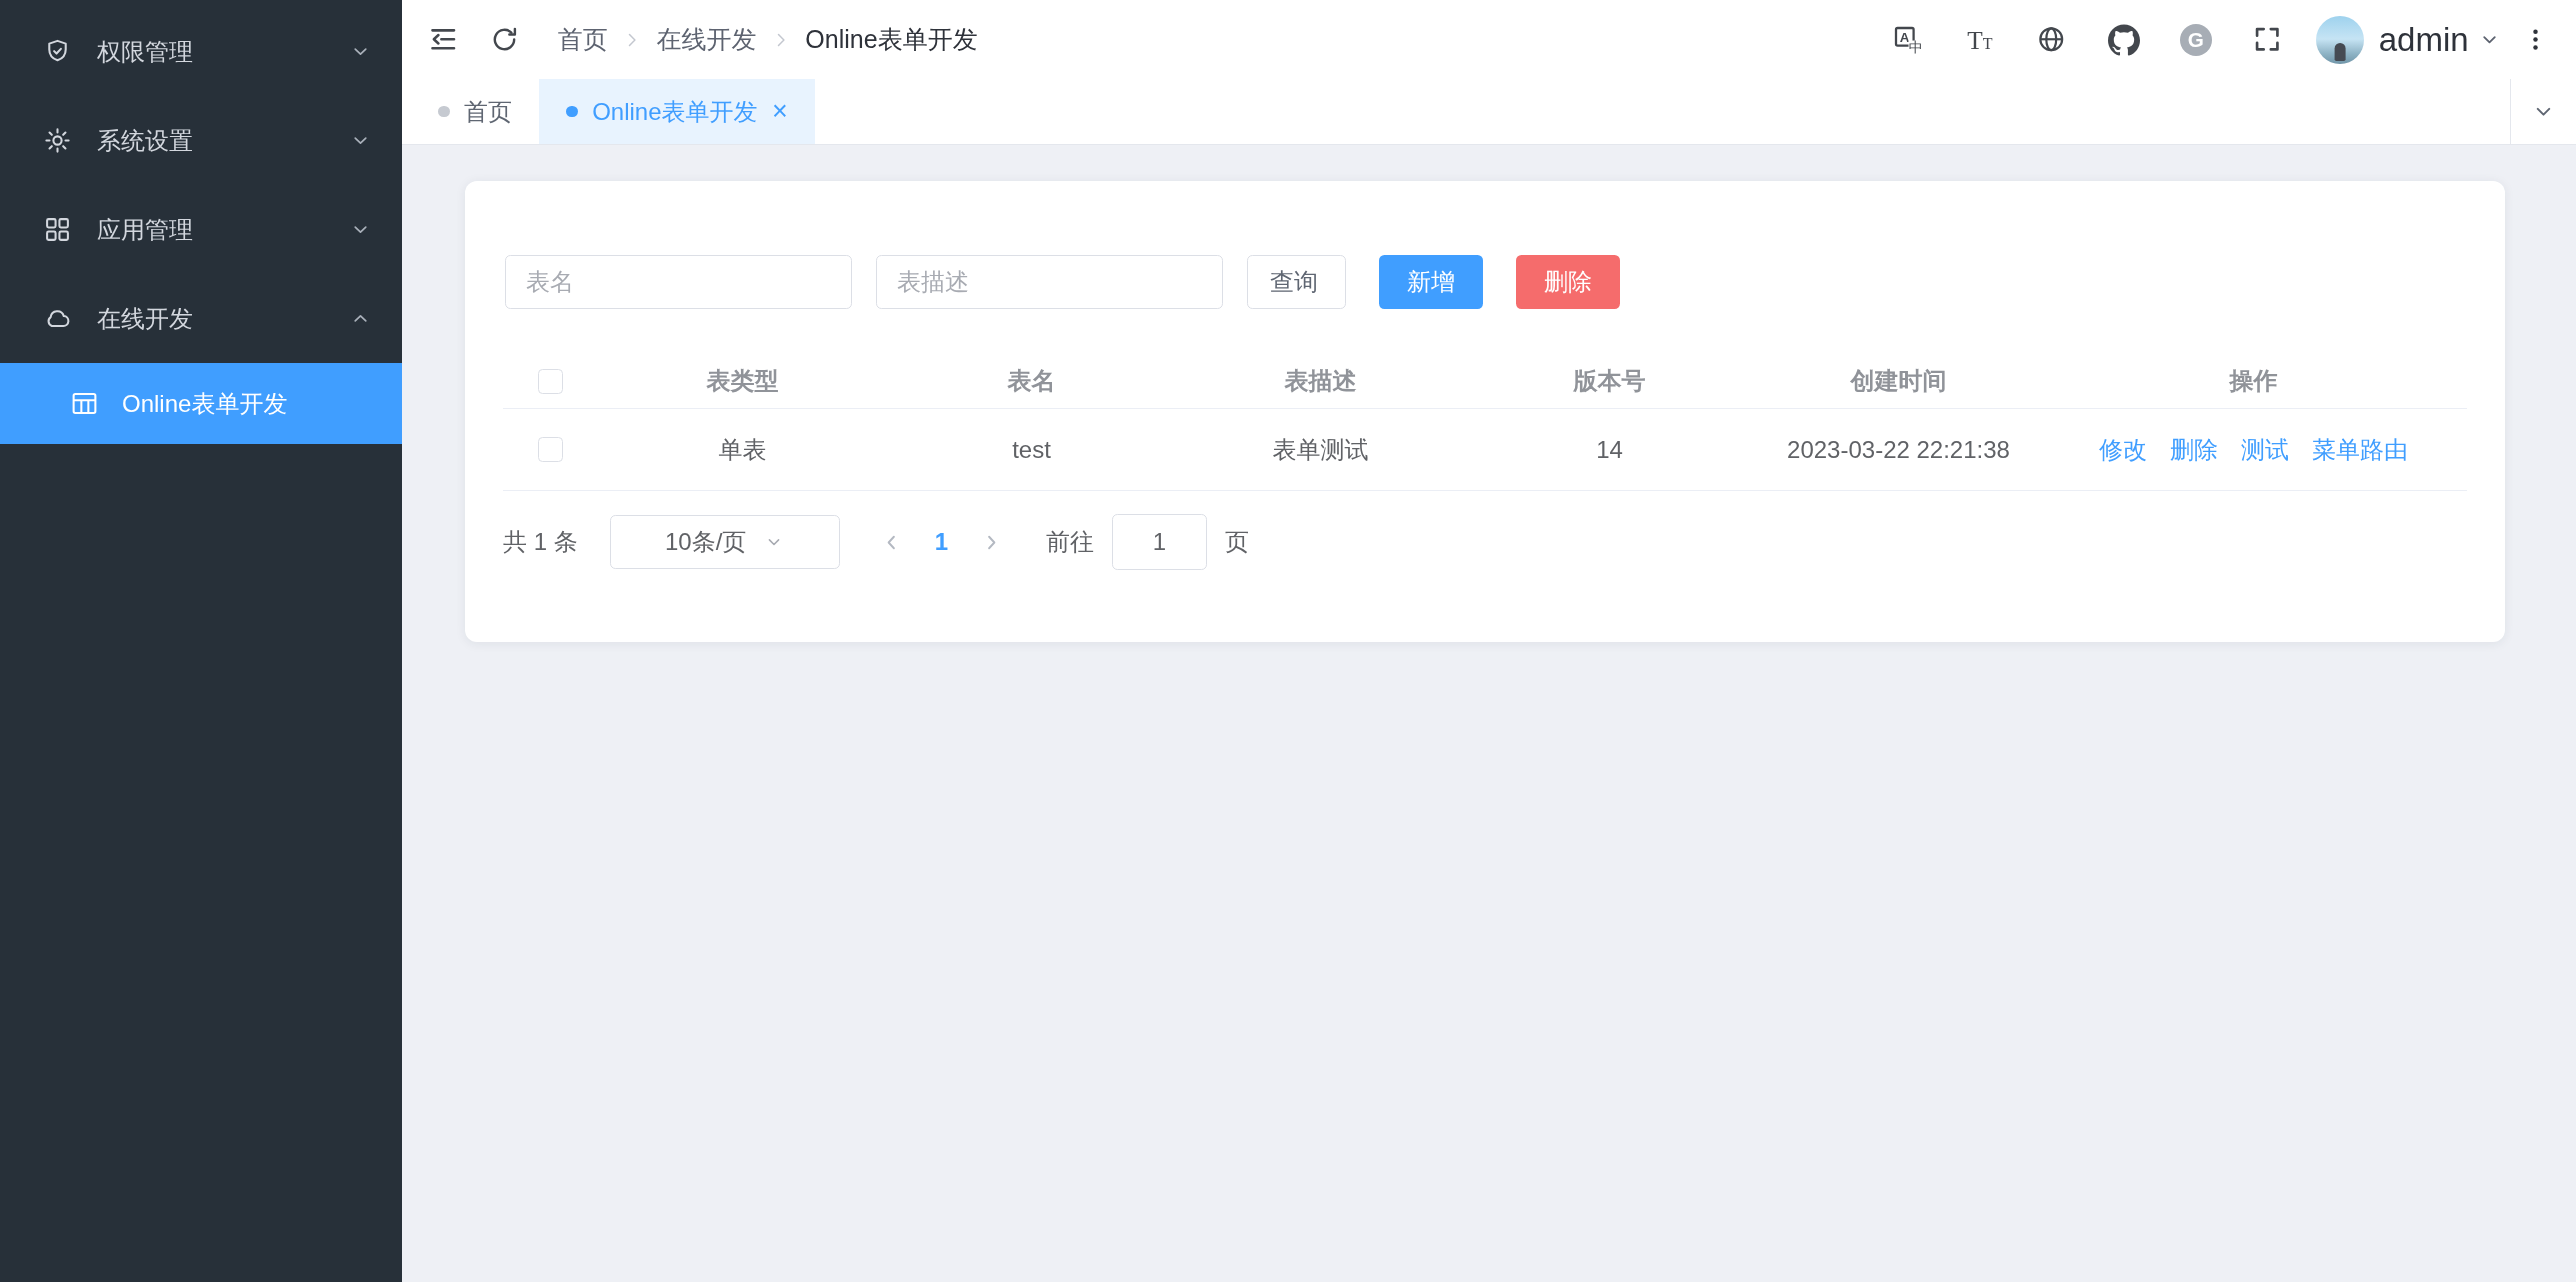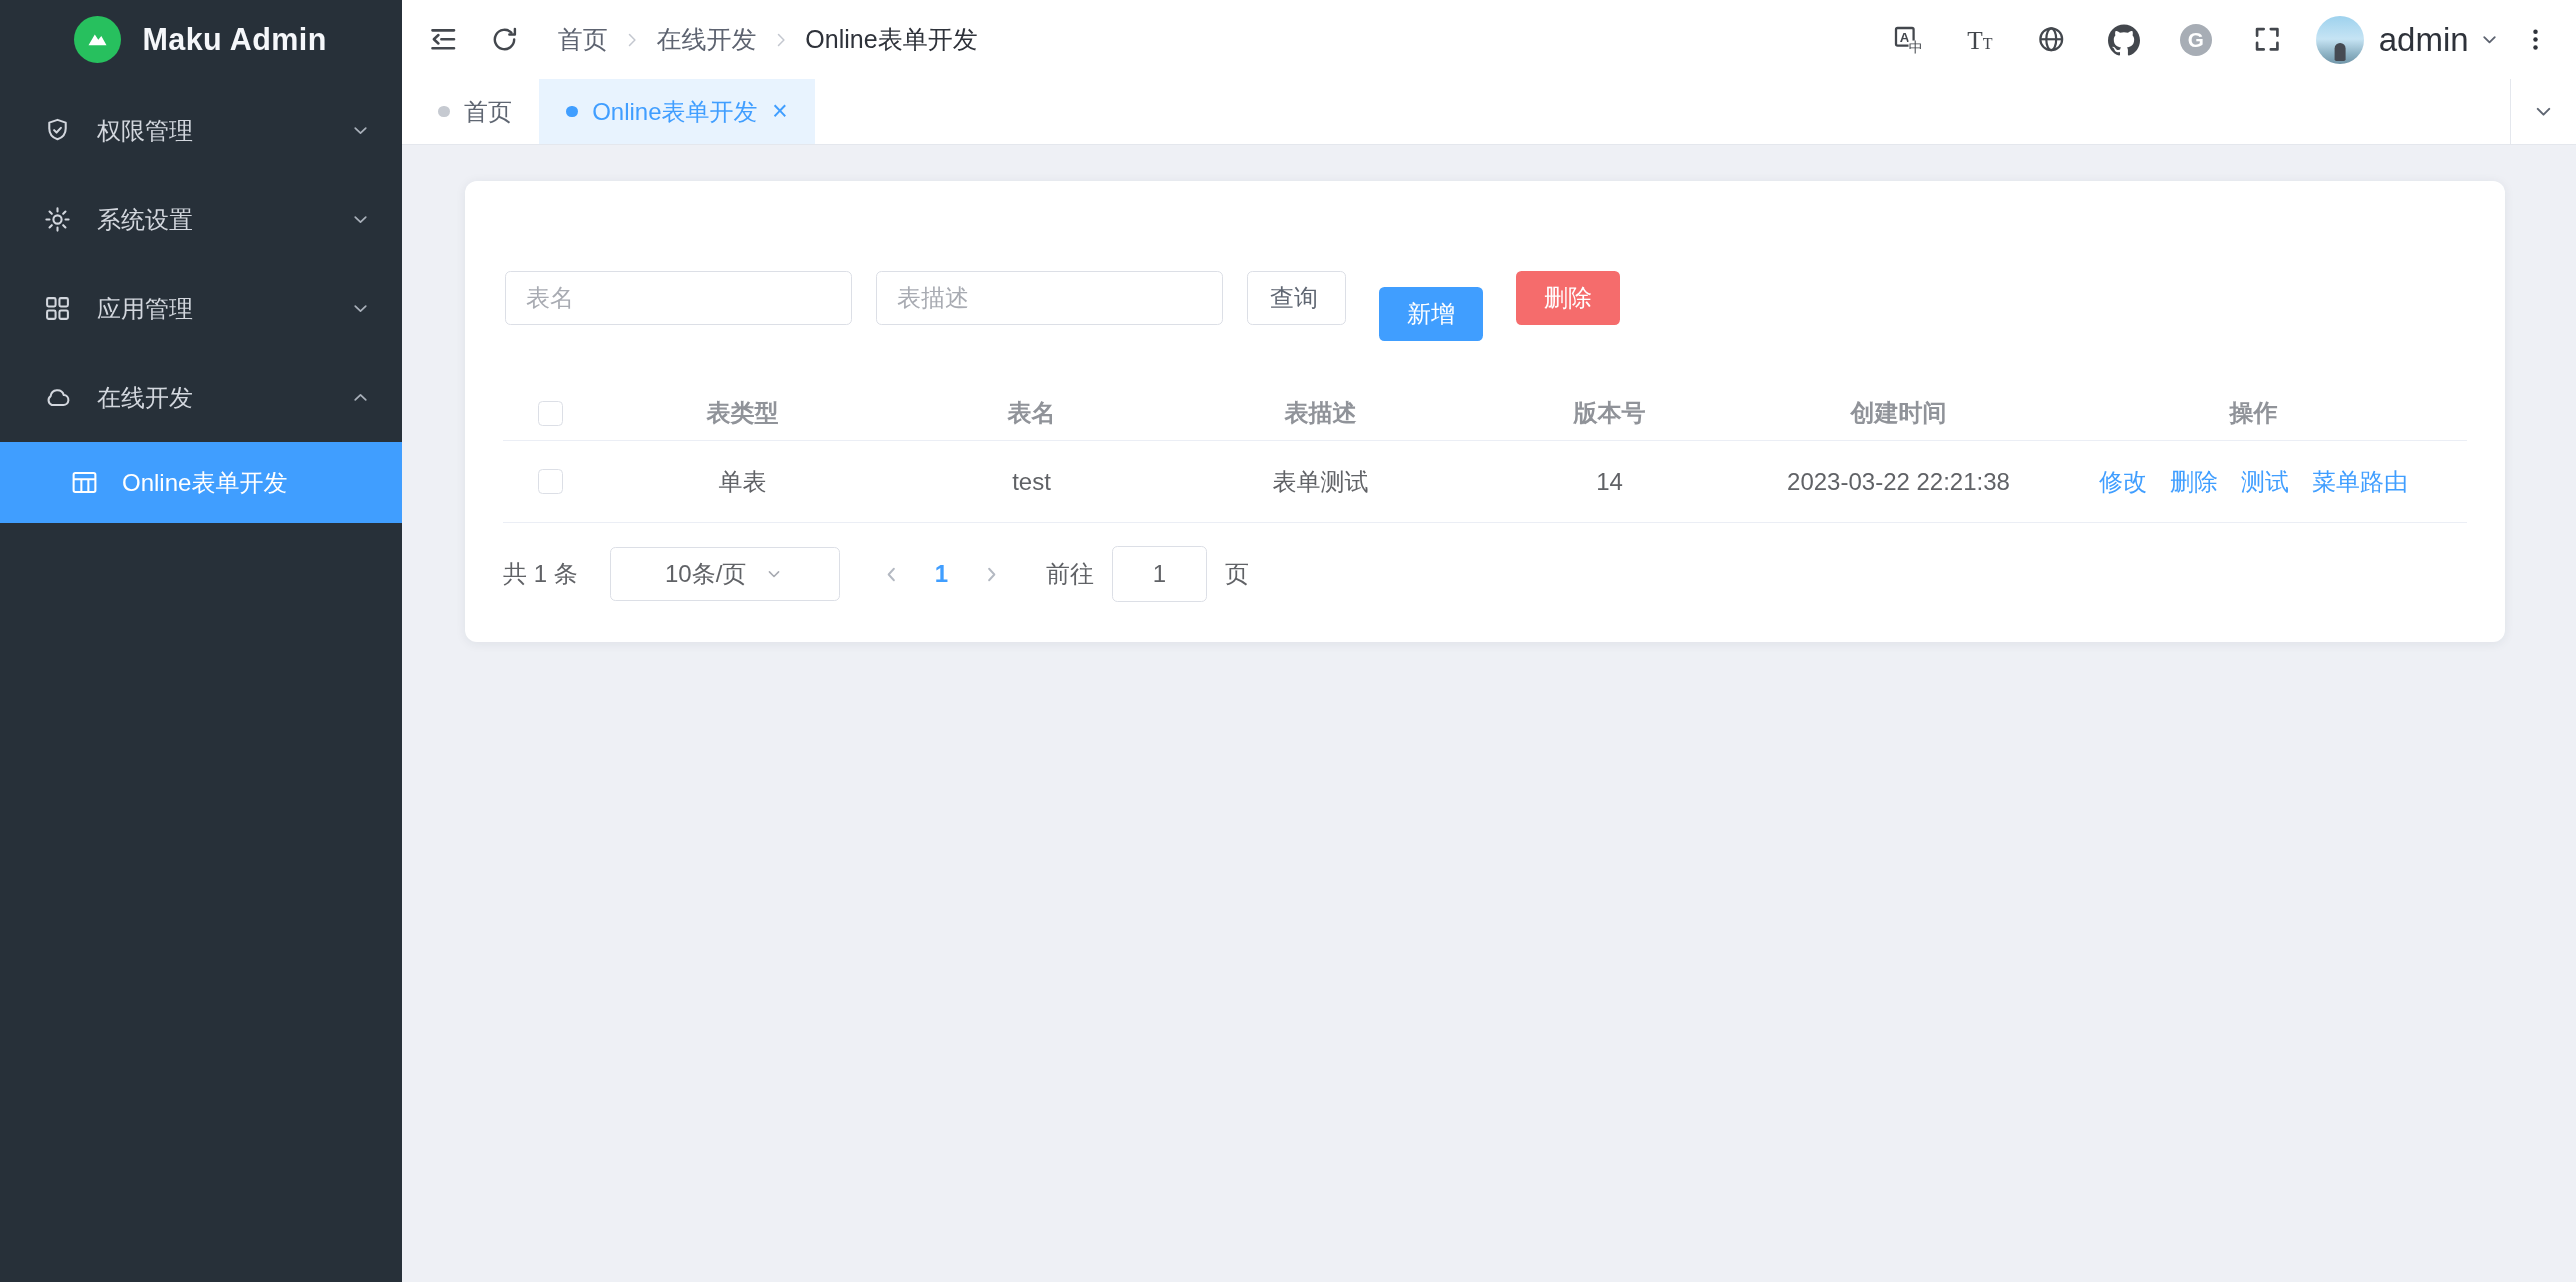--- a/index.html
+++ b/index.html
@@ -58,21 +58,21 @@
   .card{position:absolute;left:63px;top:36px;width:2040px;height:461px;background:#fff;border-radius:12px;
         box-shadow:0 1.8px 10.8px rgba(31,45,61,.07);}
 
   .toolbar{display:flex;align-items:center;gap:24px;margin:74px 40px 0 40px;}
   .ipt{width:347px;height:54px;border:1.3px solid #dcdfe6;border-radius:5.4px;padding:0 20px;font-size:24px;color:#303133;
        background:#fff;box-sizing:border-box;outline:none;font-family:inherit;}
   .ipt::placeholder{color:#a8abb2;}
   .btn{height:54px;border-radius:5.4px;font-size:24px;padding:0 27px;display:flex;align-items:center;justify-content:center;
        cursor:pointer;border:1.3px solid transparent;box-sizing:border-box;white-space:nowrap;}
   .btn-plain{background:#fff;border-color:#dcdfe6;color:#5f6672;padding-left:22px;}
-  .btn-primary{background:#409eff;color:#fff;margin-left:9px;margin-top:32px;}
+  .btn-primary{background:#409eff;color:#fff;margin-left:9px;}
   .btn-danger{background:#f56c6c;color:#fff;margin-left:9px;}
 
   .table{margin:45px 38px 0 38px;font-size:24px;}
   .thead,.trow{display:grid;grid-template-columns:95px 289px 289px 289px 289px 289px 421px;align-items:center;}
   .thead{height:54px;color:#909399;font-weight:600;border-bottom:1.8px solid #ebeef5;}
   .trow{height:81px;color:#606266;border-bottom:1.8px solid #ebeef5;}
   .cell{text-align:center;white-space:nowrap;}
   .cell-check{display:flex;justify-content:center;}
   .checkbox{width:25px;height:25px;border:1.8px solid #dcdfe6;border-radius:4.5px;background:#fff;cursor:pointer;box-sizing:border-box;}
   .actions{display:flex;justify-content:center;gap:23px;}
@@ -90,28 +90,20 @@
   .pg-input{margin-left:18px;width:95px;height:56px;border:1.3px solid #dcdfe6;border-radius:5.4px;text-align:center;
             font-size:24px;color:#606266;box-sizing:border-box;outline:none;background:#fff;font-family:inherit;}
   .pg-unit{margin-left:18px;}
 </style>
 </head>
 <body>
 
 <div class="screen">
 
   <aside class="sidebar">
-    <div class="logo">
-      <span class="logo-mark">
-        <svg width="27" height="27" viewBox="0 0 24 24">
-            <path d="M4 17L9.6 7.6l3.1 4.7 2.7-3.4L20 17z" fill="#ffffff"></path>
-          </svg>
-      </span>
-      <span class="logo-text">Maku Admin</span>
-    </div>
     <nav class="menu">
 
       <div class="menu-item">
         <span class="mi-icon">
           <svg width="29" height="29" viewBox="0 0 24 24" fill="none" stroke="currentColor" stroke-width="1.7" stroke-linecap="round" stroke-linejoin="round">
             <path d="M12 3.2l6.8 2.3v4.8c0 4.4-2.9 7.6-6.8 9-3.9-1.4-6.8-4.6-6.8-9V5.5z"></path>
               <path d="M9.2 11.7l2 2 3.6-3.9"></path>
           </svg>
         </span>
         <span class="mi-label">权限管理</span>

